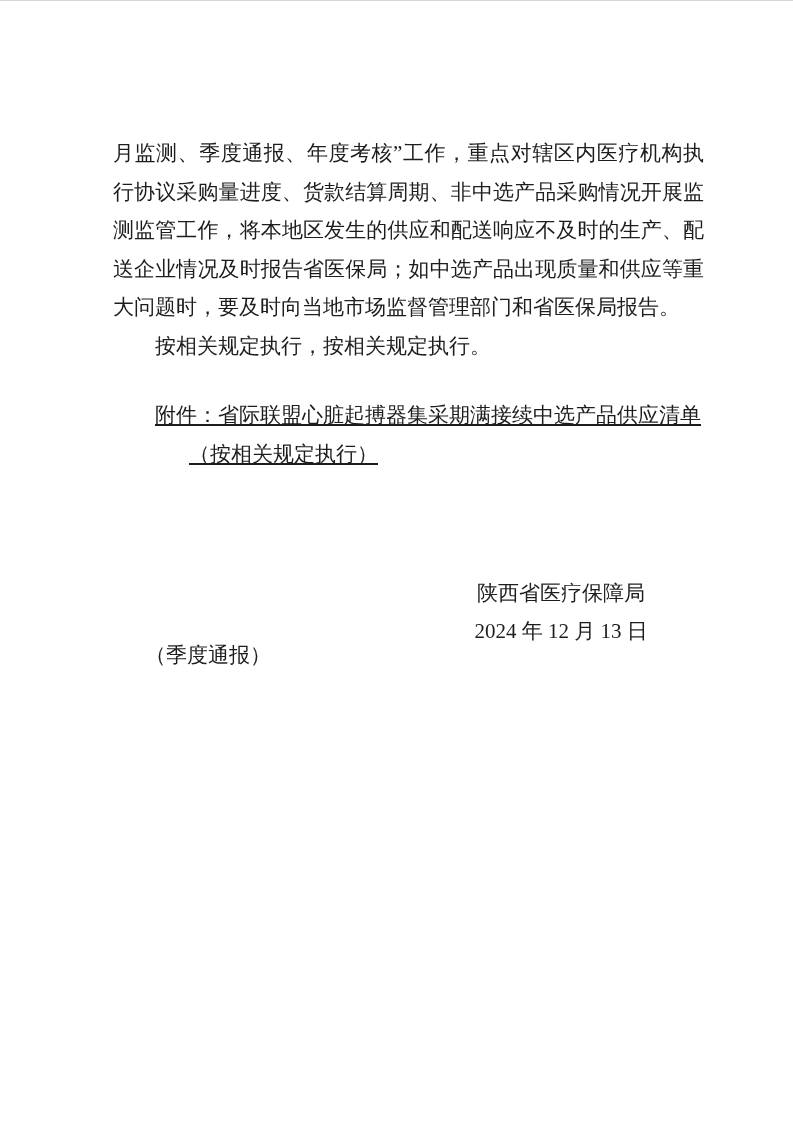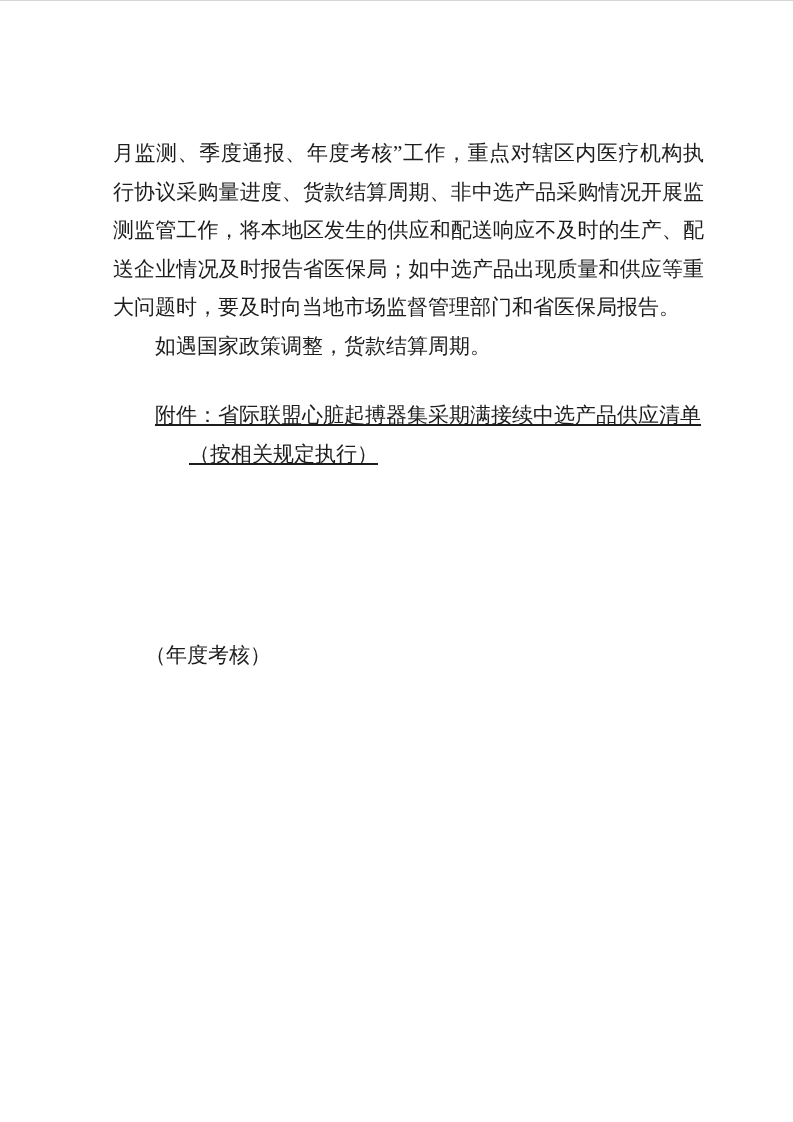--- a/index.html
+++ b/index.html
@@ -84,26 +84,30 @@
 </style>
 </head>
 <body>
 
 <div class="page">
 
   <div class="scan-edge"></div>
 
   <div class="body-text">
     <p class="para">月监测、季度通报、年度考核”工作，重点对辖区内医疗机构执行协议采购量进度、货款结算周期、非中选产品采购情况开展监测监管工作，将本地区发生的供应和配送响应不及时的生产、配送企业情况及时报告省医保局；如中选产品出现质量和供应等重大问题时，要及时向当地市场监督管理部门和省医保局报告。</p>
-    <p class="para indent">如遇国家政策调整，货款结算周期。</p>
+    <p class="para indent">按相关规定执行，按相关规定执行。</p>
   </div>
 
   <div class="attachment">
     <p class="para indent">附件：省际联盟心脏起搏器集采期满接续中选产品供应清单</p>
     <p class="para attachment-note">（按相关规定执行）</p>
   </div>
 
+  <div class="signature">
+    <p class="sig-line">陕西省医疗保障局</p>
+    <p class="sig-line">2024 年 12 月 13 日</p>
+  </div>
 
-  <p class="publicity">（年度考核）</p>
+  <p class="publicity">（季度通报）</p>
 
   <div class="page-number">– 5 –</div>
 
 </div>
 
 </body></html>

